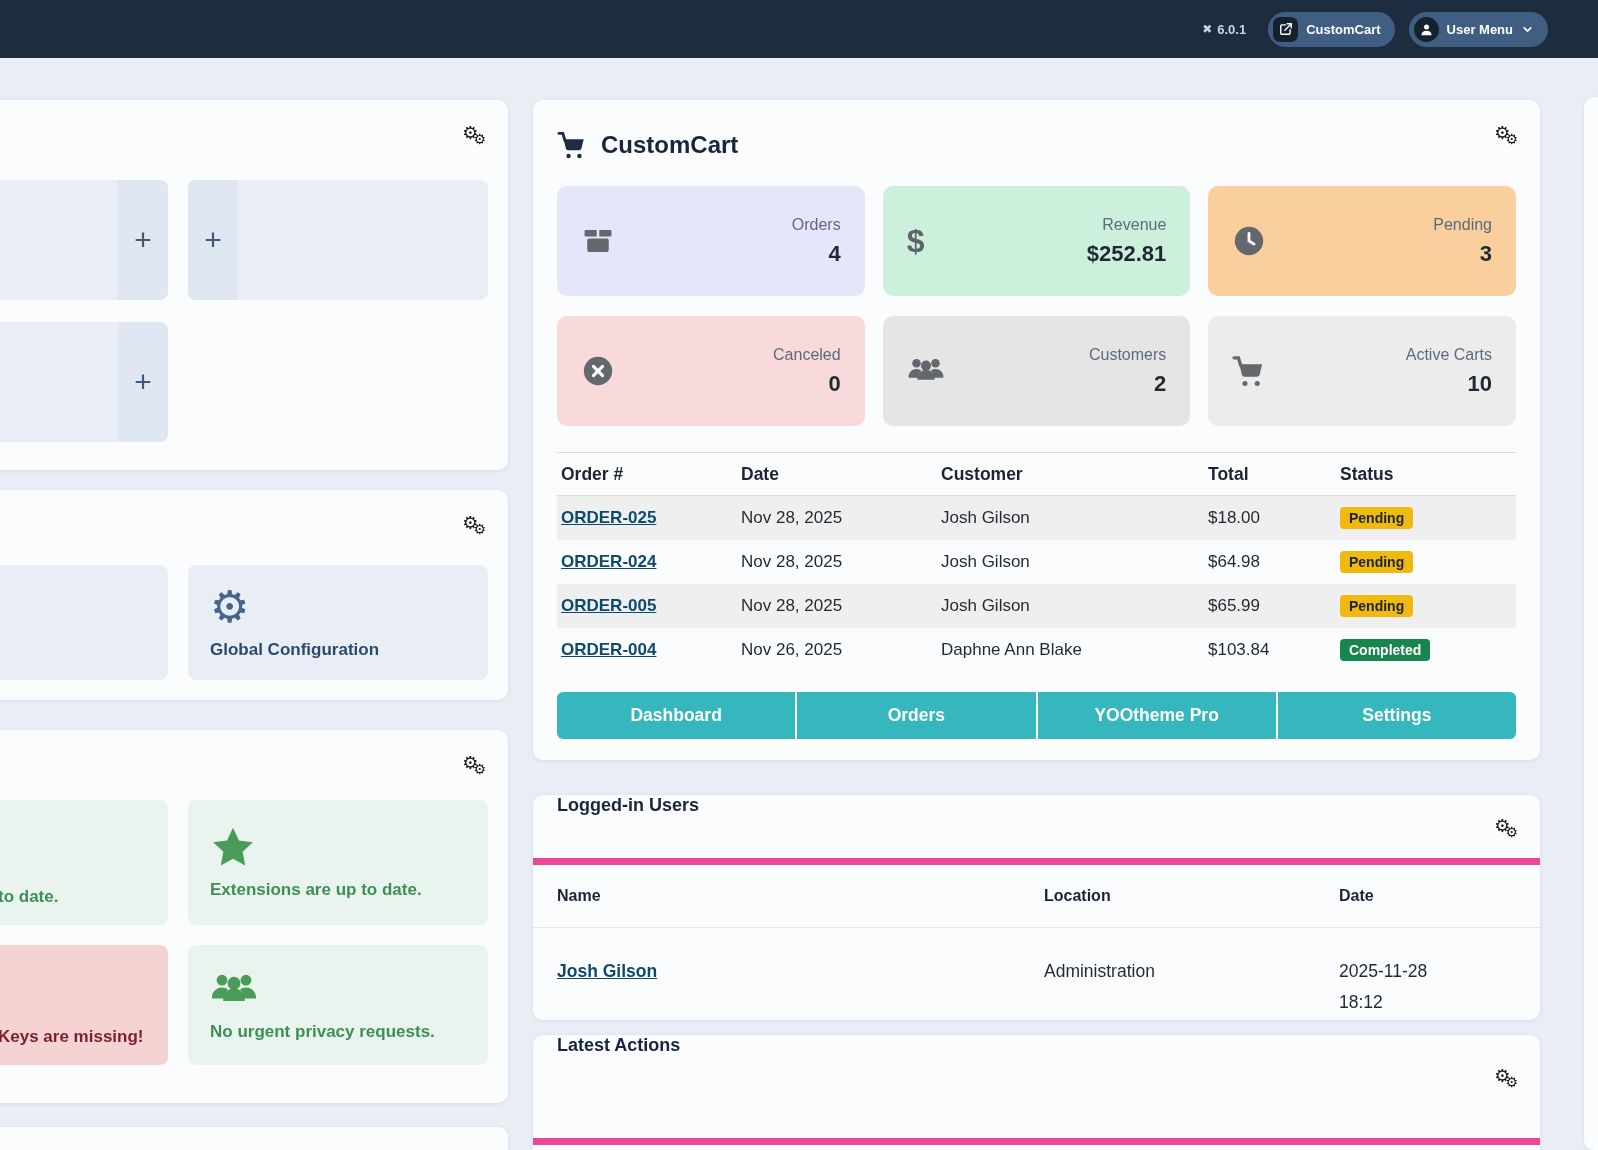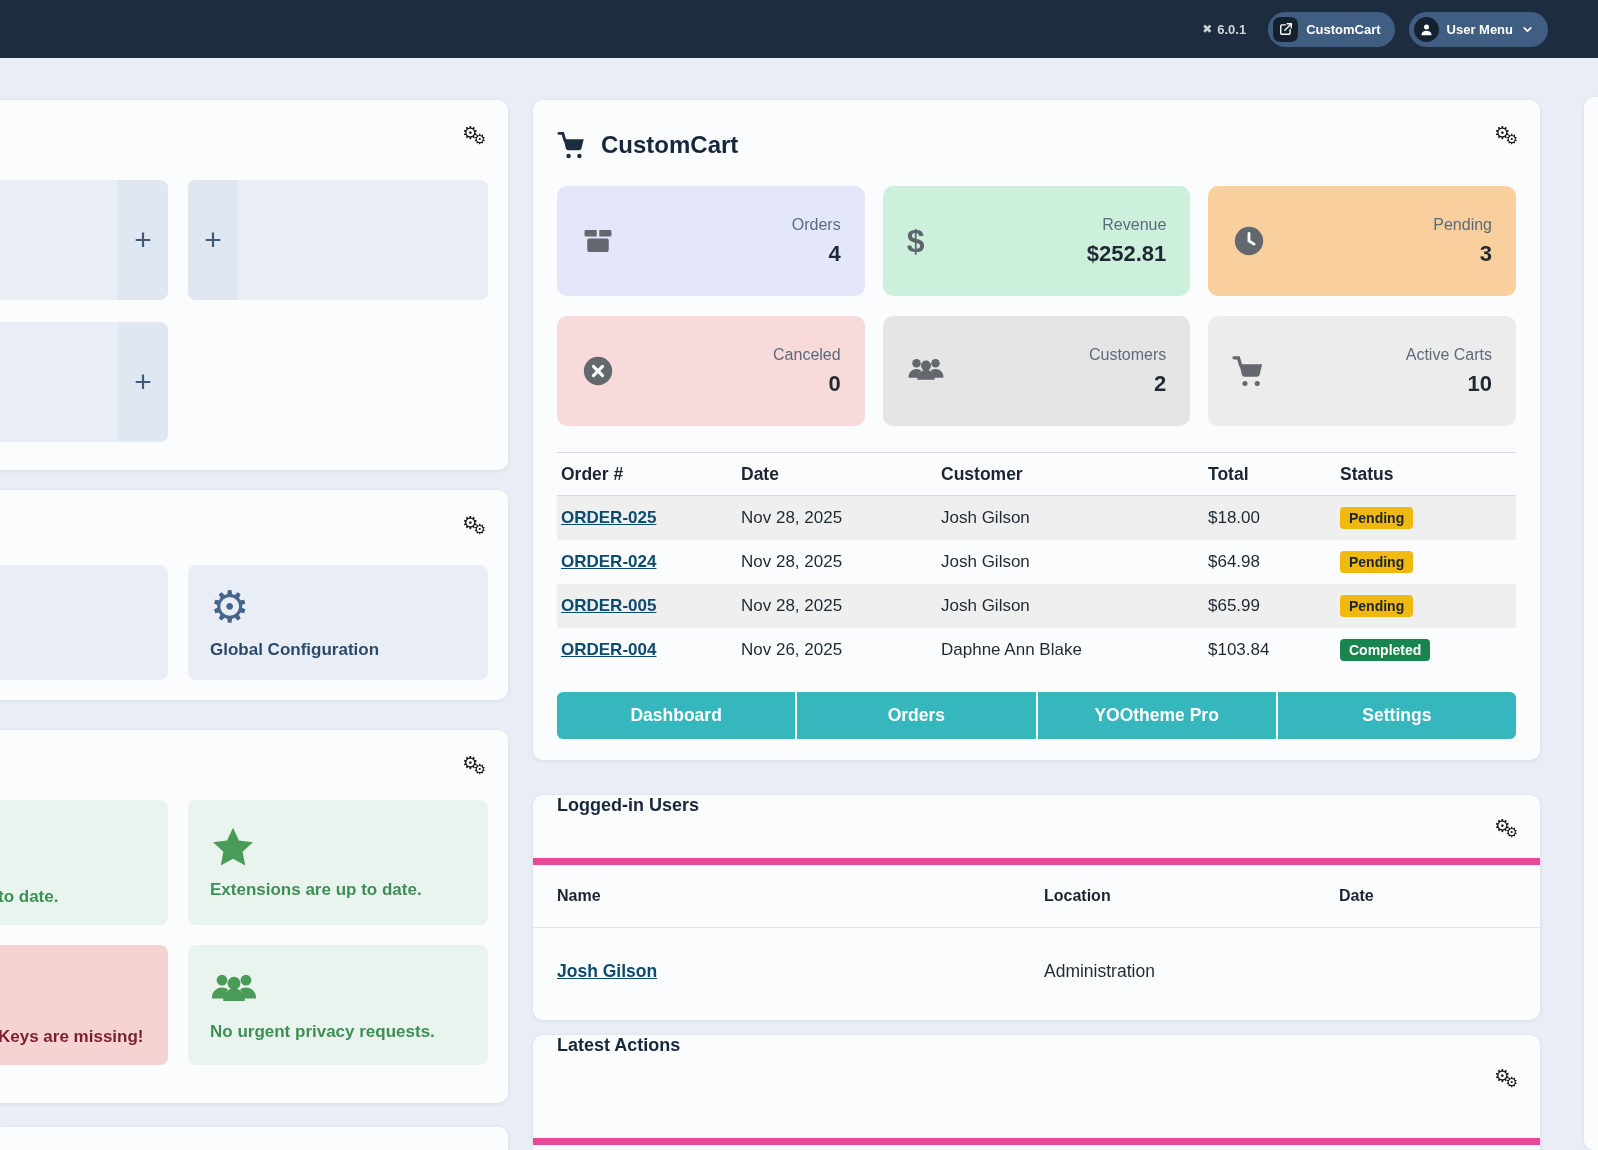--- a/index.html
+++ b/index.html
@@ -353,20 +353,21 @@
     <span class="gears" style="top:22px;"><span class="g1">⚙</span><span class="g2">⚙</span></span>
   </div>
   <div class="lu-head">
     <span>Name</span>
     <span>Location</span>
     <span>Date</span>
   </div>
   <div class="lu-row lu-body">
     <span><a class="lnk">Josh Gilson</a></span>
     <span>Administration</span>
+    <span>2025-11-28 18:12</span>
   </div>
 </div>
 
 <div class="card la-card">
   <div class="card-titlebar">
     <span class="card-title">Latest Actions</span>
     <span class="gears" style="top:32px;"><span class="g1">⚙</span><span class="g2">⚙</span></span>
   </div>
 </div>
 

